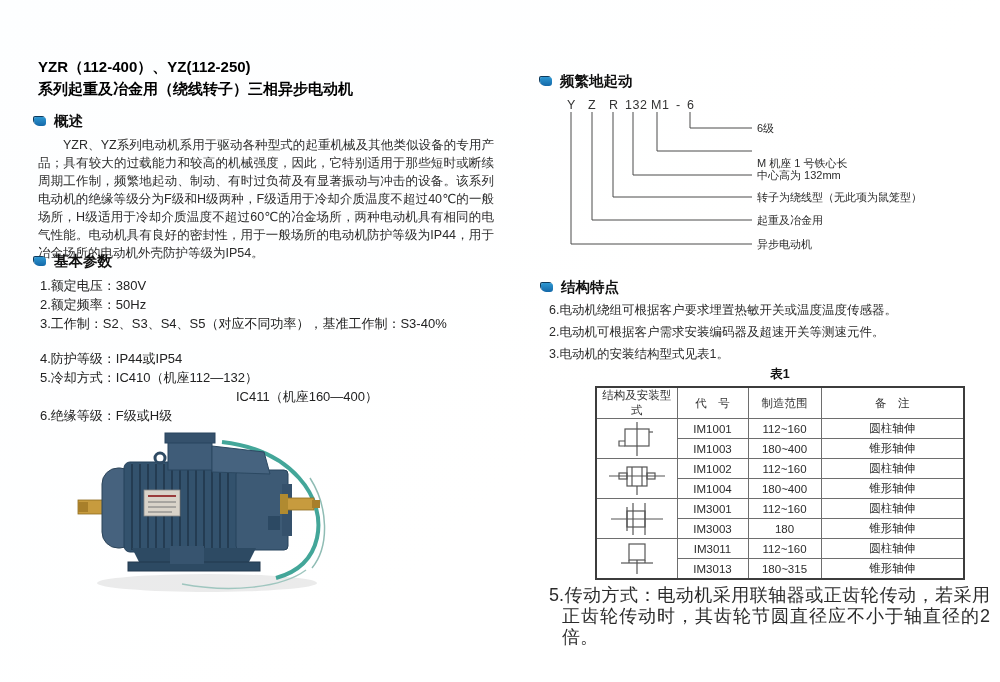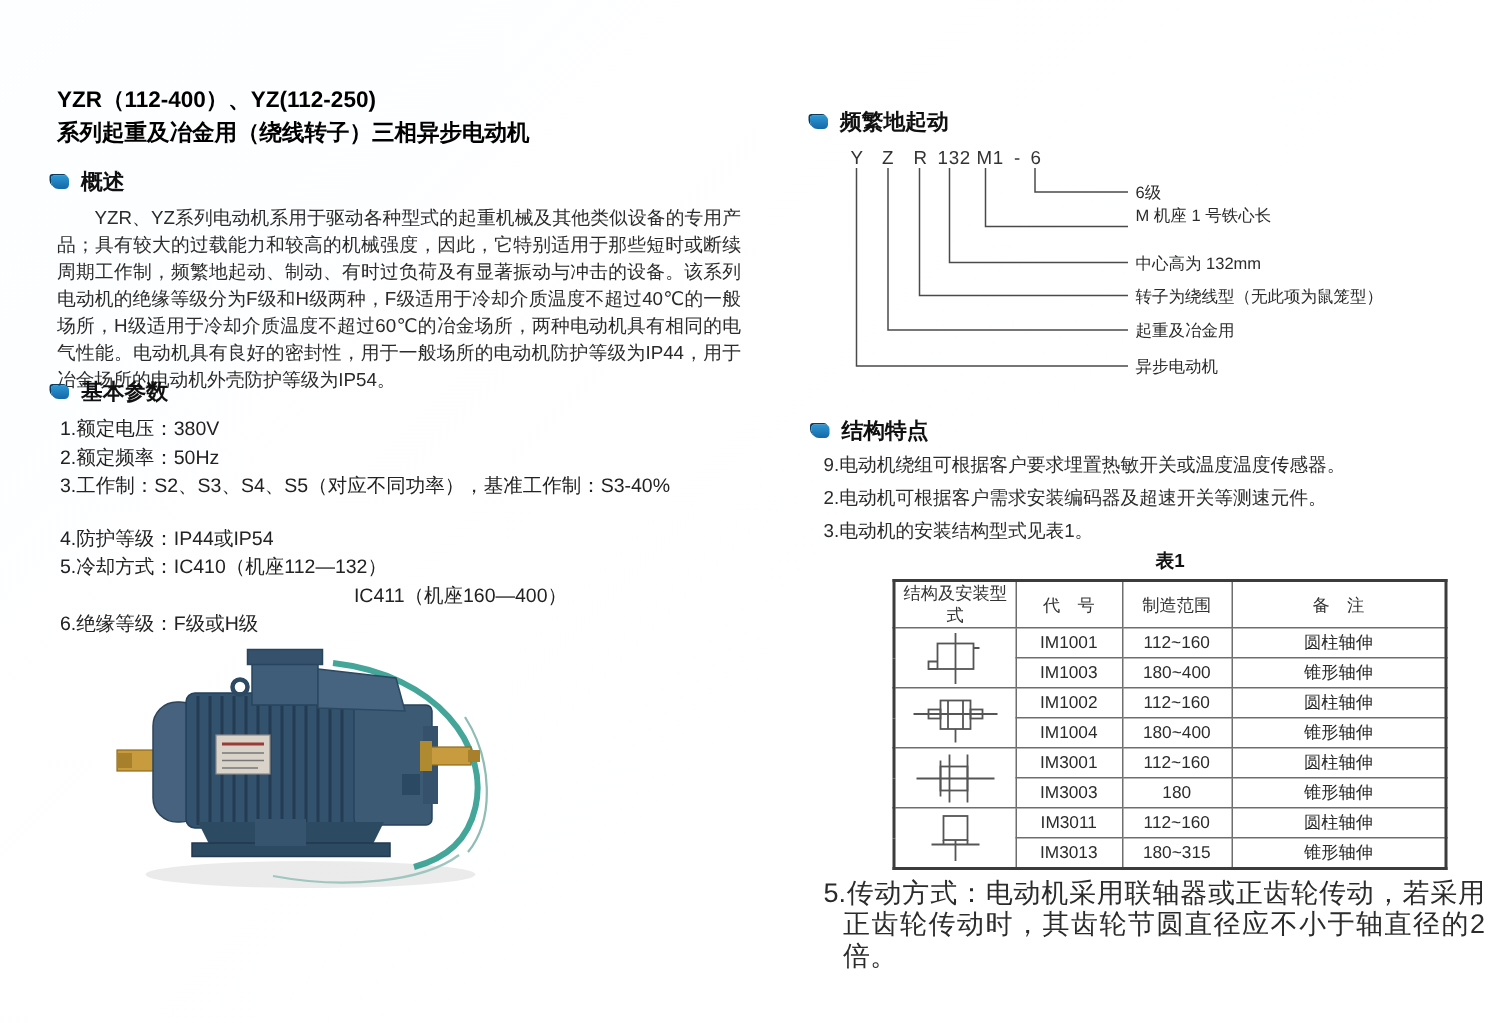--- a/index.html
+++ b/index.html
@@ -163,33 +163,33 @@
     </svg>
     <span class="code-part" style="left:24px">Y</span>
     <span class="code-part" style="left:45px">Z</span>
     <span class="code-part" style="left:66px">R</span>
     <span class="code-part" style="left:82px">132</span>
     <span class="code-part" style="left:108px">M1</span>
     <span class="code-part" style="left:133px">-</span>
     <span class="code-part" style="left:144px">6</span>
 
     <span class="diagram-label" style="top:29px">6级</span>
-    <span class="diagram-label" style="top:44px">M 机座 1 号铁心长</span>
+    <span class="diagram-label" style="top:64px">M 机座 1 号铁心长</span>
     <span class="diagram-label" style="top:76px">中心高为 132mm</span>
     <span class="diagram-label" style="top:98px">转子为绕线型（无此项为鼠笼型）</span>
     <span class="diagram-label" style="top:121px">起重及冶金用</span>
     <span class="diagram-label" style="top:145px">异步电动机</span>
   </div>
 
   <div class="sec-head features-head">
     <span class="bullet"></span>
     <span>结构特点</span>
   </div>
   <div class="features">
-    <div class="f-item">9.电动机绕组可根据客户要求埋置热敏开关或温度温度传感器。</div>
+    <div class="f-item">6.电动机绕组可根据客户要求埋置热敏开关或温度温度传感器。</div>
     <div class="f-item">2.电动机可根据客户需求安装编码器及超速开关等测速元件。</div>
     <div class="f-item">3.电动机的安装结构型式见表1。</div>
   </div>
 
   <div class="table-block">
     <div class="table-title">表1</div>
     <table class="t1">
       <colgroup>
           <col class="c-icon">
           <col class="c-code">

